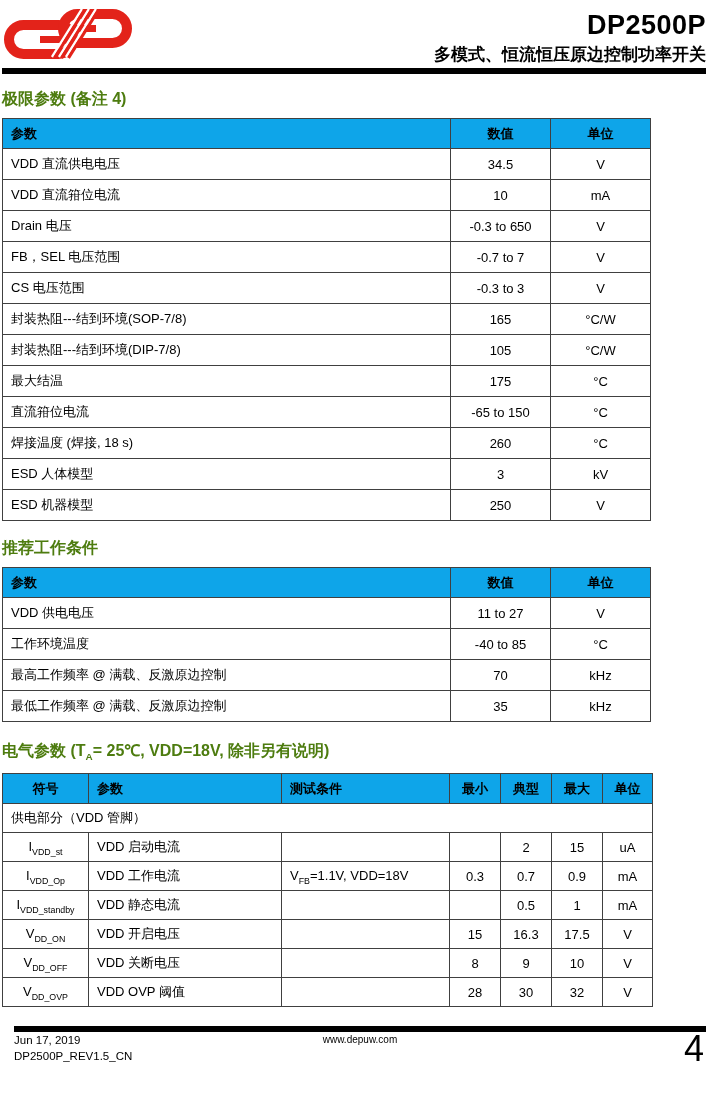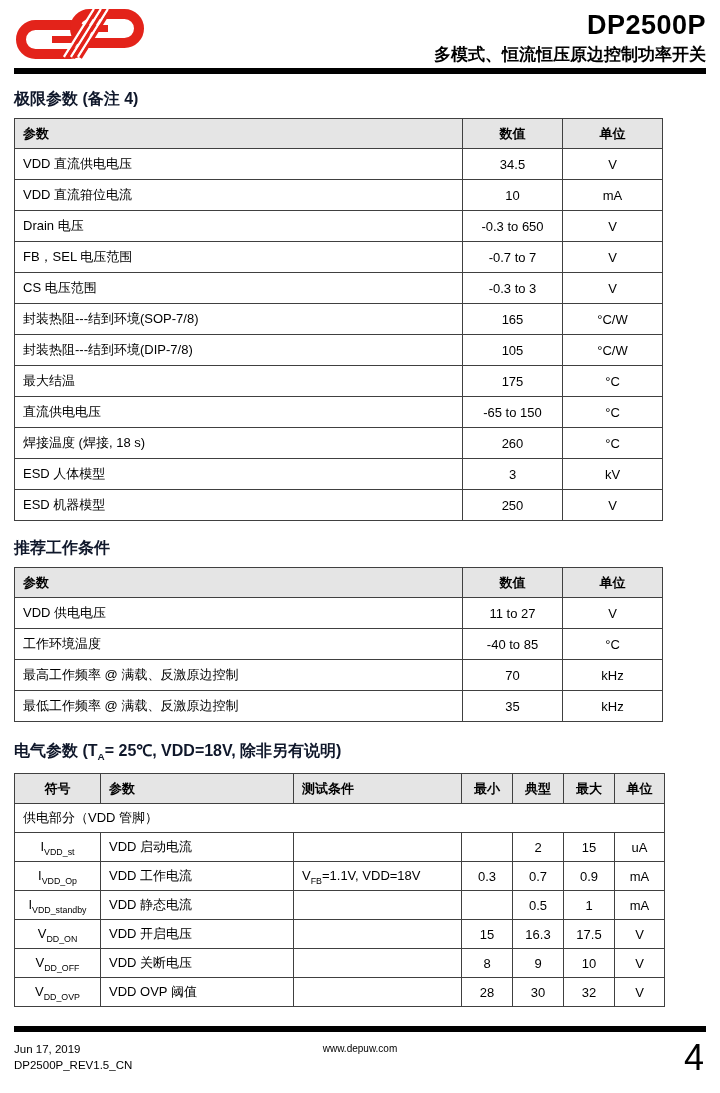--- a/index.html
+++ b/index.html
@@ -1,55 +1,55 @@
 <!DOCTYPE html>
 <html><head>
 <meta charset="utf-8">
 <style>
   html,body{margin:0;padding:0;background:#fff;}
   body{width:720px;height:1093px;position:relative;font-family:"Liberation Sans",sans-serif;color:#000;overflow:hidden;}
-  .content{padding:8px 14px 0 14px;}
+  .content{padding:8px 14px 0 2px;}
 
   
   .hdr{display:flex;justify-content:space-between;align-items:flex-start;height:56px;}
   .logo{width:132px;height:52px;flex:0 0 auto;}
   .titles{text-align:right;padding-top:4px;}
   .doc-title{font-size:27px;font-weight:bold;line-height:1;letter-spacing:0.5px;}
   .doc-subtitle{font-size:17px;font-weight:bold;margin-top:4px;margin-left:8px;}
   .rule{height:6px;background:#000;margin-top:4px;}
 
   
-  h2.sec{color:#0f172a;font-size:16px;font-weight:bold;margin:15px 0 0 0;line-height:1.2;}
+  h2.sec{color:#4d7c0f;font-size:16px;font-weight:bold;margin:15px 0 0 0;line-height:1.2;}
   h2.sec sub{font-size:0.62em;}
 
   
   table{border-collapse:collapse;table-layout:fixed;margin-top:10px;}
   th,td{border:1px solid #404040;font-size:13px;overflow:hidden;white-space:nowrap;}
-  thead th{background:#e5e5e5;font-weight:bold;height:29px;}
+  thead th{background:#0ea5e9;font-weight:bold;height:29px;}
   .t12{width:648px;}
   .t12 col.c-param{width:448px;}
   .t12 col.c-val{width:100px;}
   .t12 col.c-unit{width:100px;}
   .t12 td{height:30px;}
   .t3{width:650px;}
   .t3 col.c-sym{width:86px;}
   .t3 col.c-par{width:193px;}
   .t3 col.c-cond{width:168px;}
   .t3 col.c-min,.t3 col.c-typ,.t3 col.c-max{width:51px;}
   .t3 col.c-un{width:50px;}
   .t3 td{height:28px;}
   .al{text-align:left;padding:0 8px;}
   .ac{text-align:center;padding:0 2px;}
   sub{font-size:0.68em;}
   .group-row td{font-weight:normal;}
 
   
   .footer{position:absolute;left:14px;top:1026px;width:692px;}
   .footer .bar{height:6px;background:#000;}
-  .f-grid{position:relative;margin-top:10px;height:46px;}
+  .f-grid{position:relative;margin-top:1px;height:46px;}
   .f-left{font-size:11.5px;line-height:1.35;}
   .f-center{position:absolute;left:0;right:0;top:1px;text-align:center;font-size:10px;}
   .f-page{position:absolute;right:2px;top:-2px;font-size:36px;line-height:1;}
 </style>
 </head>
 <body>
 
 <div class="content">
 
   <div class="hdr">
@@ -129,21 +129,21 @@
           <td class="al">封装热阻---结到环境(DIP-7/8)</td>
           <td class="ac">105</td>
           <td class="ac">°C/W</td>
         </tr>
       <tr>
           <td class="al">最大结温</td>
           <td class="ac">175</td>
           <td class="ac">°C</td>
         </tr>
       <tr>
-          <td class="al">直流供电电压</td>
+          <td class="al">直流箝位电流</td>
           <td class="ac">-65 to 150</td>
           <td class="ac">°C</td>
         </tr>
       <tr>
           <td class="al">焊接温度 (焊接, 18 s)</td>
           <td class="ac">260</td>
           <td class="ac">°C</td>
         </tr>
       <tr>
           <td class="al">ESD 人体模型</td>

